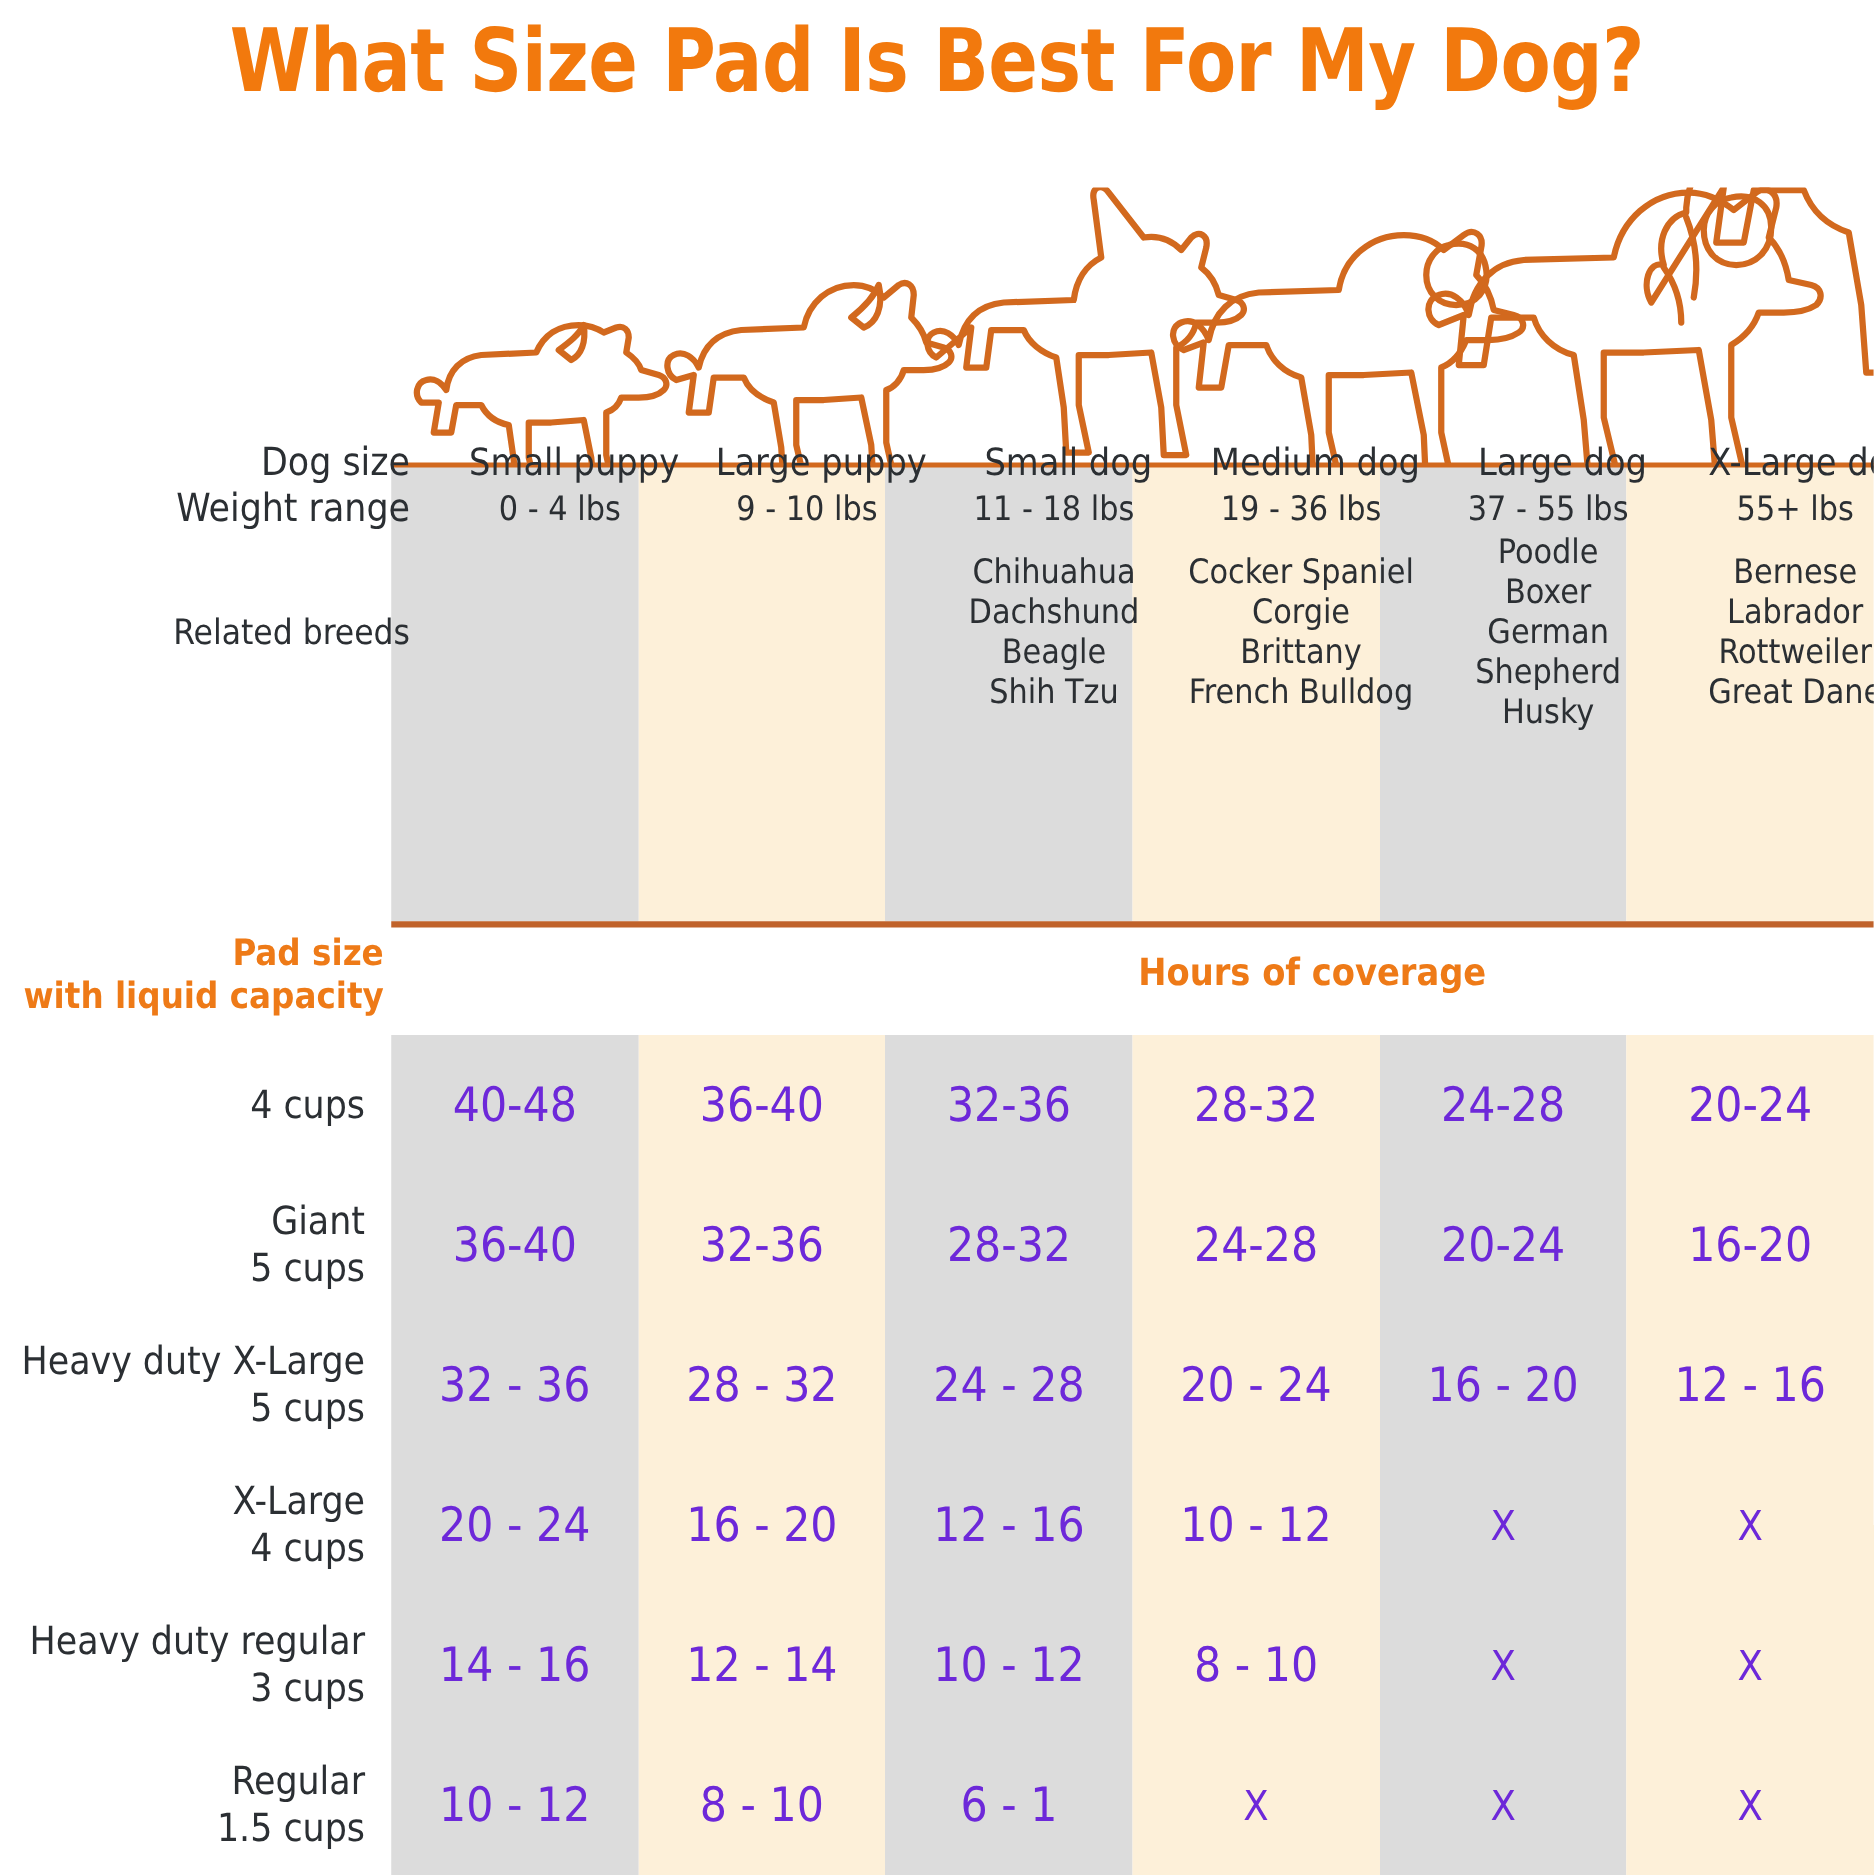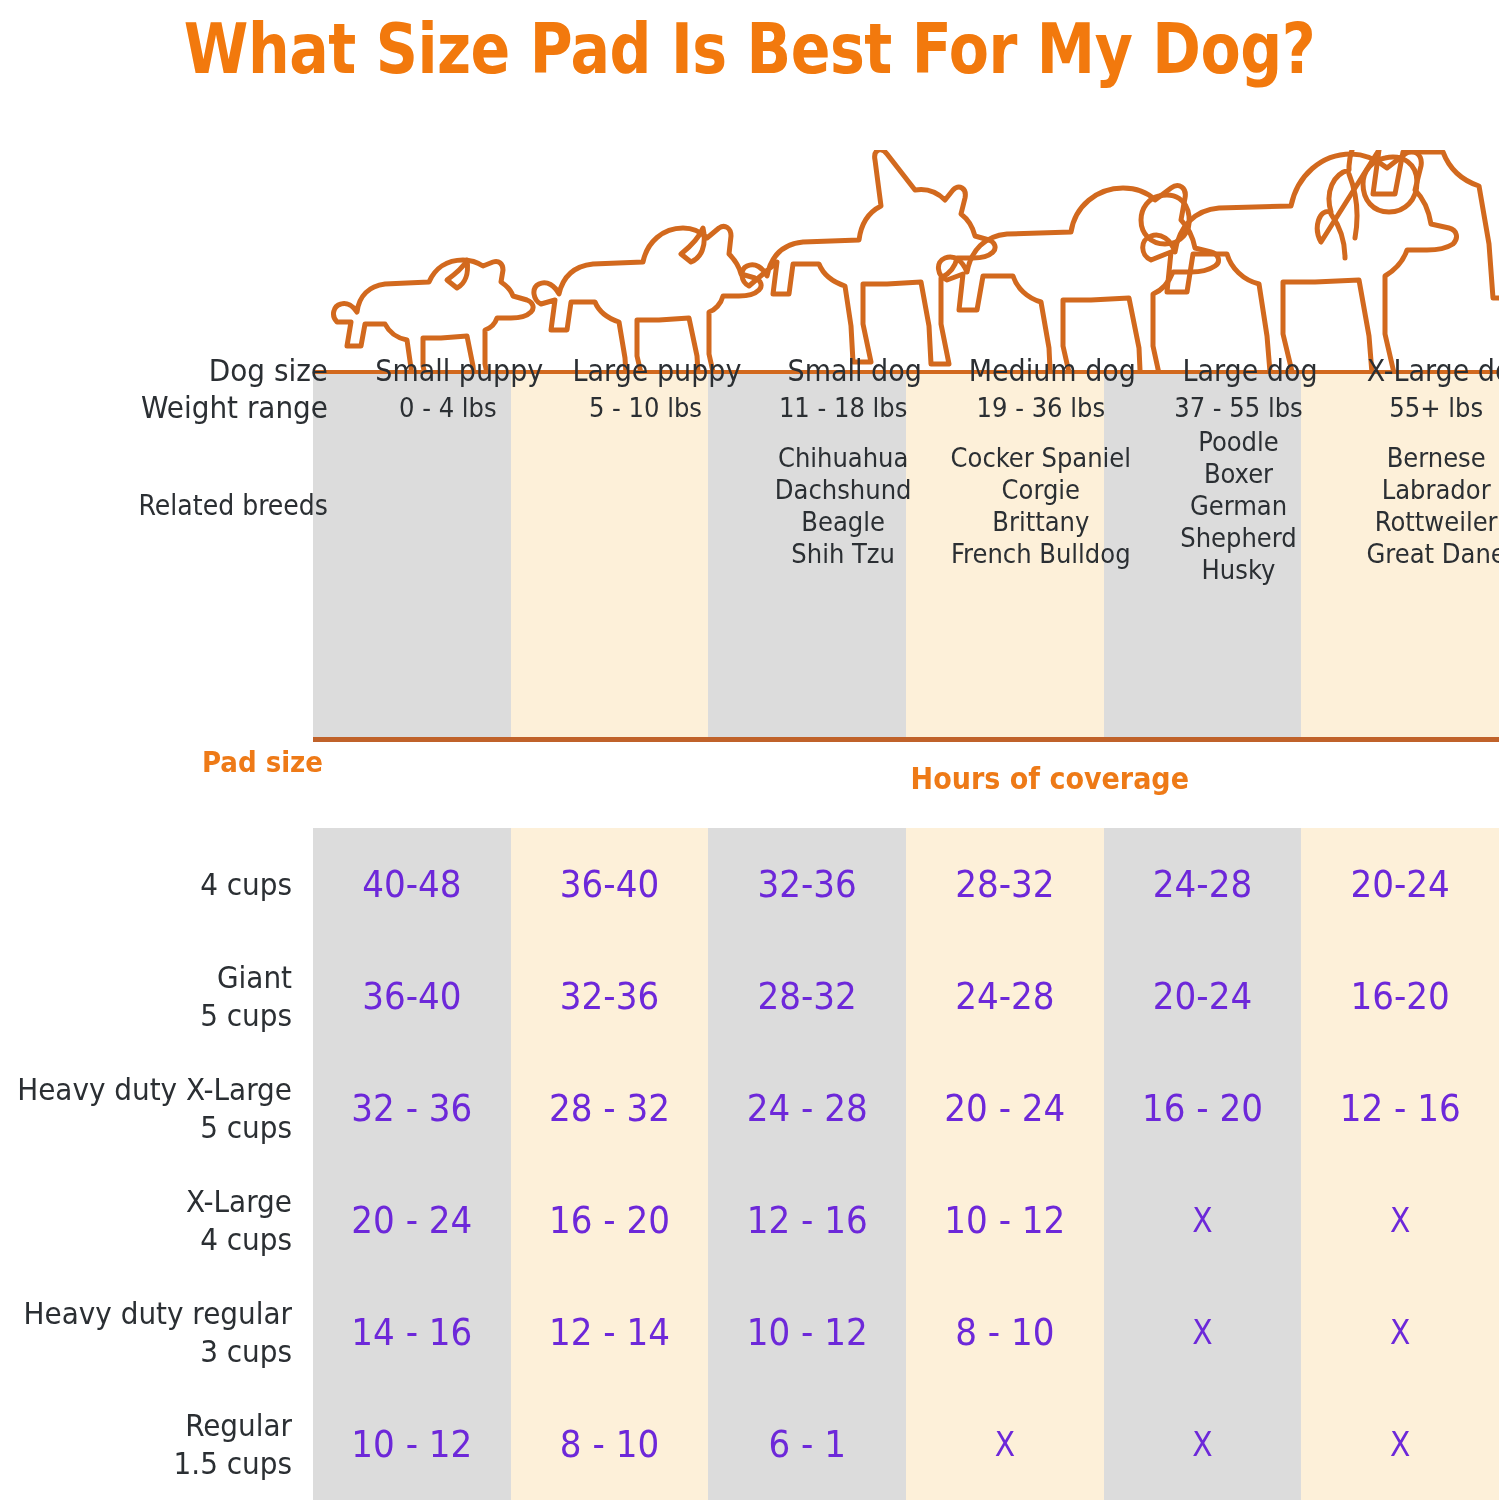--- a/index.html
+++ b/index.html
@@ -104,21 +104,21 @@
   .r-weight .cell { font-size: 27px; }
   .r-weight .rowlabel { font-size: 31px; }
   .r-breeds { height: 185px; }
   .r-breeds .cell { font-size: 27px; flex-direction: column; }
   .r-breeds .rowlabel { font-size: 28px; text-align: center; }
   .breedline { display: block; }
 
   
   .padsize-label {
     position: absolute;
-    left: 16px; top: 745px;
+    left: 0; top: 745px;
     width: 307px;
     text-align: right;
     color: #ee7a17;
     font-weight: bold;
     font-size: 29px;
     line-height: 34px;
   }
   .hours-label {
     position: absolute;
     left: 313px; top: 762px;
@@ -286,21 +286,21 @@
       <div class="cell">Large puppy</div>
       <div class="cell">Small dog</div>
       <div class="cell">Medium dog</div>
       <div class="cell">Large dog</div>
       <div class="cell">X-Large dog</div>
     </div>
 
     <div class="u-row r-weight">
       <div class="rowlabel">Weight range</div>
       <div class="cell">0 - 4 lbs</div>
-      <div class="cell">5 - 10 lbs</div>
+      <div class="cell">9 - 10 lbs</div>
       <div class="cell">11 - 18 lbs</div>
       <div class="cell">19 - 36 lbs</div>
       <div class="cell">37 - 55 lbs</div>
       <div class="cell">55+ lbs</div>
     </div>
 
     <div class="u-row r-breeds">
       <div class="rowlabel">Related breeds</div>
       <div class="cell"></div>
       <div class="cell"></div>
@@ -330,20 +330,21 @@
           <span class="breedline">Great Dane</span>
         </div>
     </div>
 
   </div>
 
   <div class="rule-breeds"></div>
 
   <div class="padsize-label">
     <span>Pad size</span><br>
+    <span>with liquid capacity</span>
   </div>
   <div class="hours-label">Hours of coverage</div>
 
   <div class="bands-lower">
     <div class="band gray"></div>
     <div class="band cream"></div>
     <div class="band gray"></div>
     <div class="band cream"></div>
     <div class="band gray"></div>
     <div class="band cream"></div>

